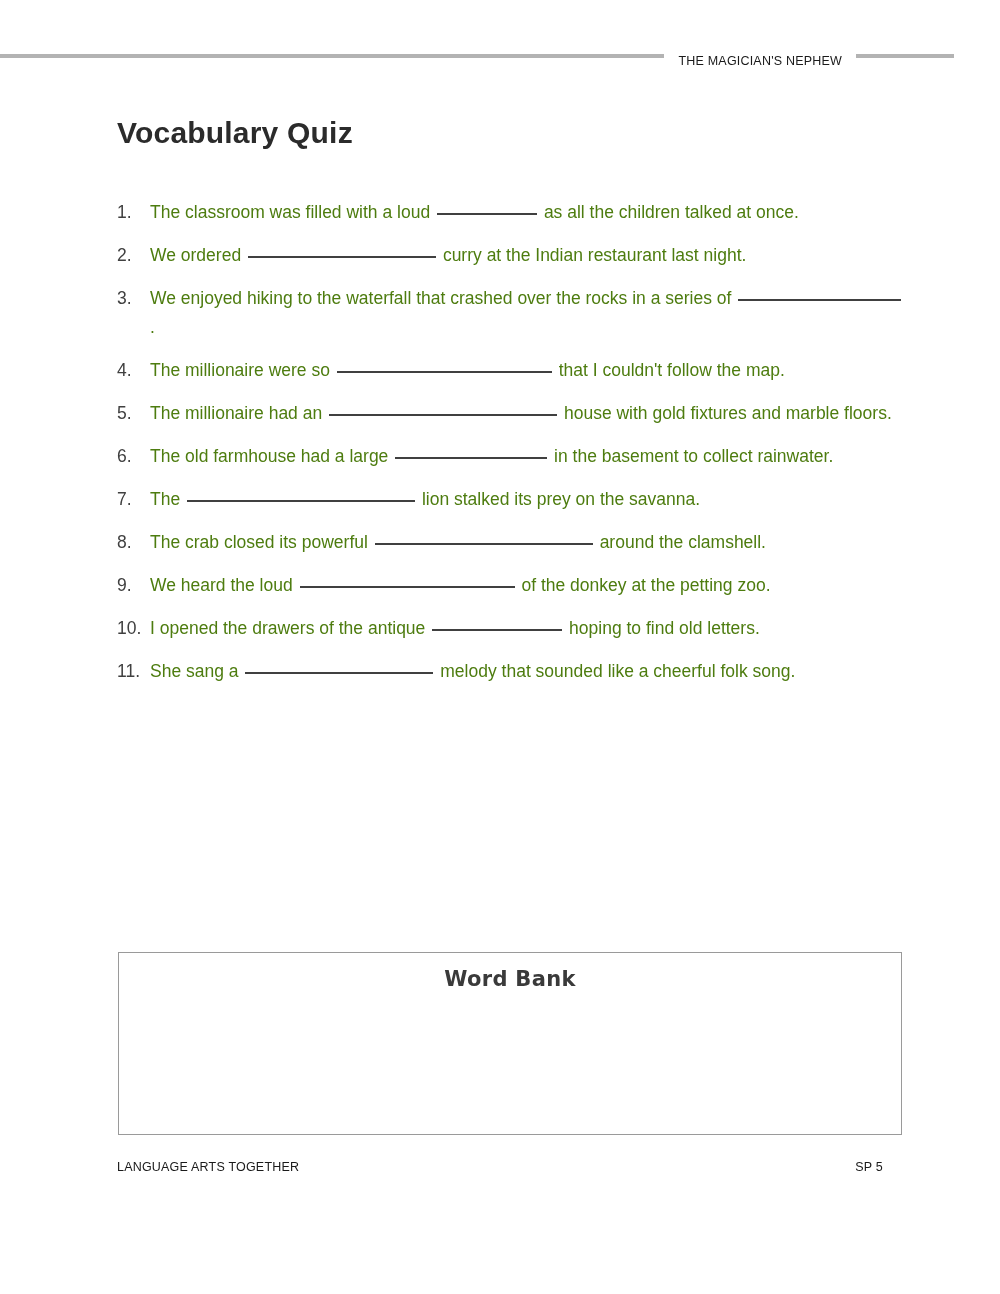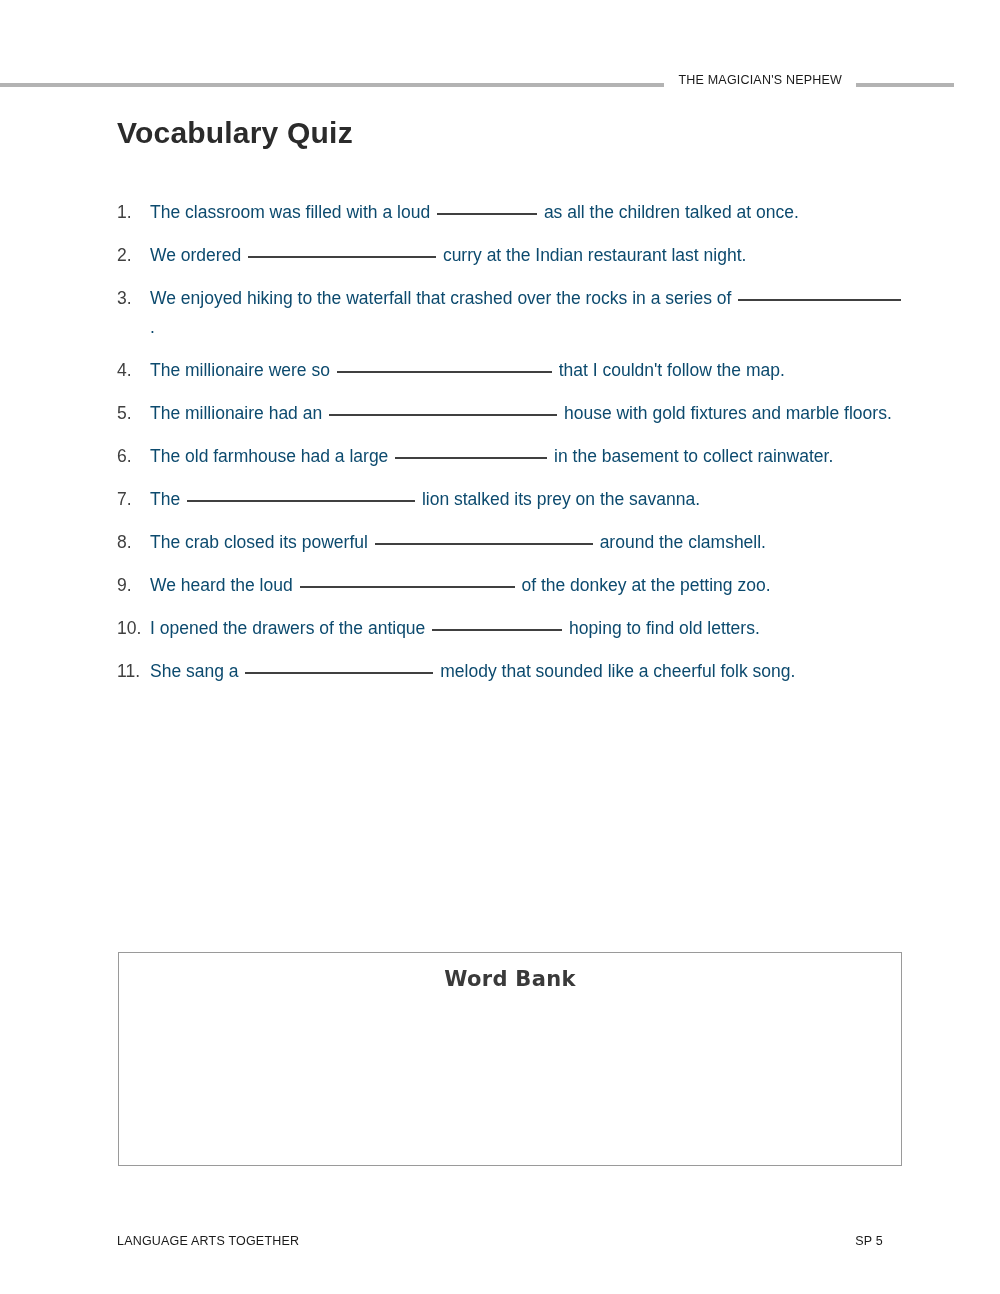--- a/index.html
+++ b/index.html
@@ -13,26 +13,26 @@
     height: 1294px;
     position: relative;
     font-family: "Liberation Sans", sans-serif;
     color: #404040;
     overflow: hidden;
   }
 
   
   .page-header {
     position: absolute;
-    top: 65px;
+    top: 54px;
     left: 0;
     width: 954px;
     height: 22px;
     display: flex;
-    align-items: flex-end;
+    align-items: flex-start;
   }
   .header-rule-left {
     flex: 1 1 auto;
     height: 4px;
     background: #b3b3b3;
   }
   .header-title {
     flex: 0 0 auto;
     padding: 0 14px;
     font-size: 12.5px;
@@ -76,38 +76,38 @@
     font-size: 17.5px;
     line-height: 1.63;
     color: #404040;
     text-align: left;
     white-space: nowrap;
   }
   .quiz-text {
     flex: 1 1 auto;
     font-size: 17.5px;
     line-height: 1.63;
-    color: #0c4a6e;
+    color: #4d7c0f;
   }
   .blank {
     display: inline-block;
     border-bottom: 2px solid #404040;
     vertical-align: baseline;
     position: relative;
     top: -3px;
     margin: 0 2px;
   }
 
   
   .word-bank {
     position: absolute;
     left: 118px;
     top: 952px;
     width: 784px;
-    height: 214px;
+    height: 183px;
     box-sizing: border-box;
     border: 1.5px solid #9a9a9a;
     background: #ffffff;
   }
   .word-bank-title {
     text-align: center;
     font-size: 21px;
     font-weight: bold;
     color: #3a3a3a;
     margin-top: 14px;
@@ -126,21 +126,21 @@
     color: #404040;
     padding: 11px 0;
     white-space: nowrap;
   }
 
   
   .page-footer {
     position: absolute;
     left: 117px;
     right: 117px;
-    top: 1234px;
+    top: 1160px;
     display: flex;
     justify-content: space-between;
     align-items: baseline;
     font-size: 12.5px;
     letter-spacing: 0.2px;
     color: #1a1a1a;
   }
 </style>
 </head>
 <body>

